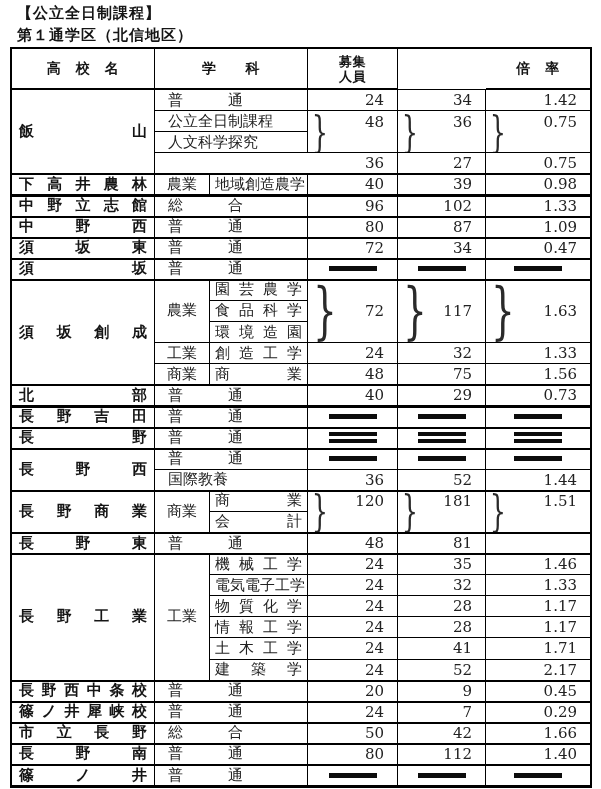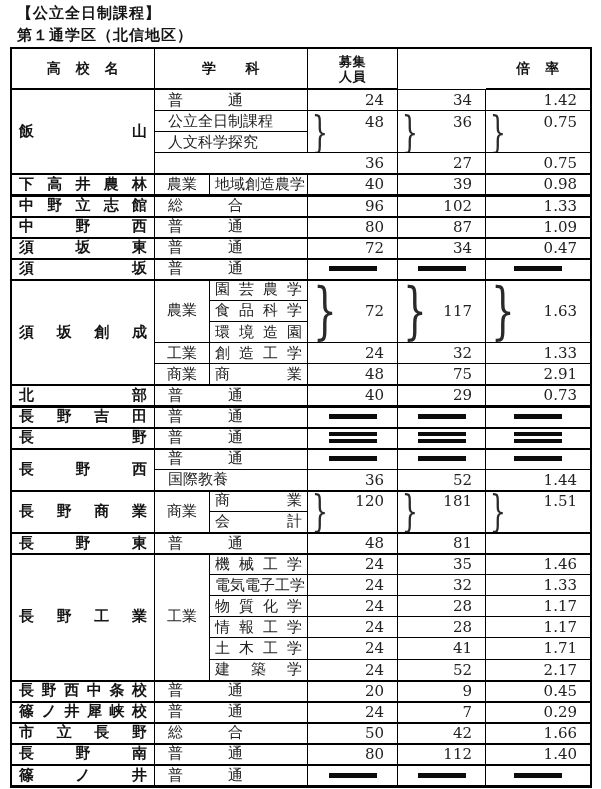--- a/index.html
+++ b/index.html
@@ -230,21 +230,21 @@
     <div class="cell num" style="grid-area: 14 / 4 / span 1 / span 1;">24</div>
     <div class="cell num" style="grid-area: 14 / 5 / span 1 / span 1;">32</div>
     <div class="cell num" style="grid-area: 14 / 6 / span 1 / span 1; border-right: none;">1.33</div>
     <div class="cell deptc" style="grid-area: 15 / 2 / span 1 / span 1;">商業</div>
     <div class="cell depts" style="grid-area: 15 / 3 / span 1 / span 1;">
       <span>商</span>
       <span>業</span>
     </div>
     <div class="cell num" style="grid-area: 15 / 4 / span 1 / span 1;">48</div>
     <div class="cell num" style="grid-area: 15 / 5 / span 1 / span 1;">75</div>
-    <div class="cell num" style="grid-area: 15 / 6 / span 1 / span 1; border-right: none;">2.91</div>
+    <div class="cell num" style="grid-area: 15 / 6 / span 1 / span 1; border-right: none;">1.56</div>
     <div class="cell name" style="grid-area: 16 / 1 / span 1 / span 1;">
       <span>北</span>
       <span>部</span>
     </div>
     <div class="sep" style="top: 335.4px;"></div>
     <div class="cell dept" style="grid-area: 16 / 2 / span 1 / span 2;">普　　　通</div>
     <div class="cell num" style="grid-area: 16 / 4 / span 1 / span 1;">40</div>
     <div class="cell num" style="grid-area: 16 / 5 / span 1 / span 1;">29</div>
     <div class="cell num" style="grid-area: 16 / 6 / span 1 / span 1; border-right: none;">0.73</div>
     <div class="cell name" style="grid-area: 17 / 1 / span 1 / span 1;">

